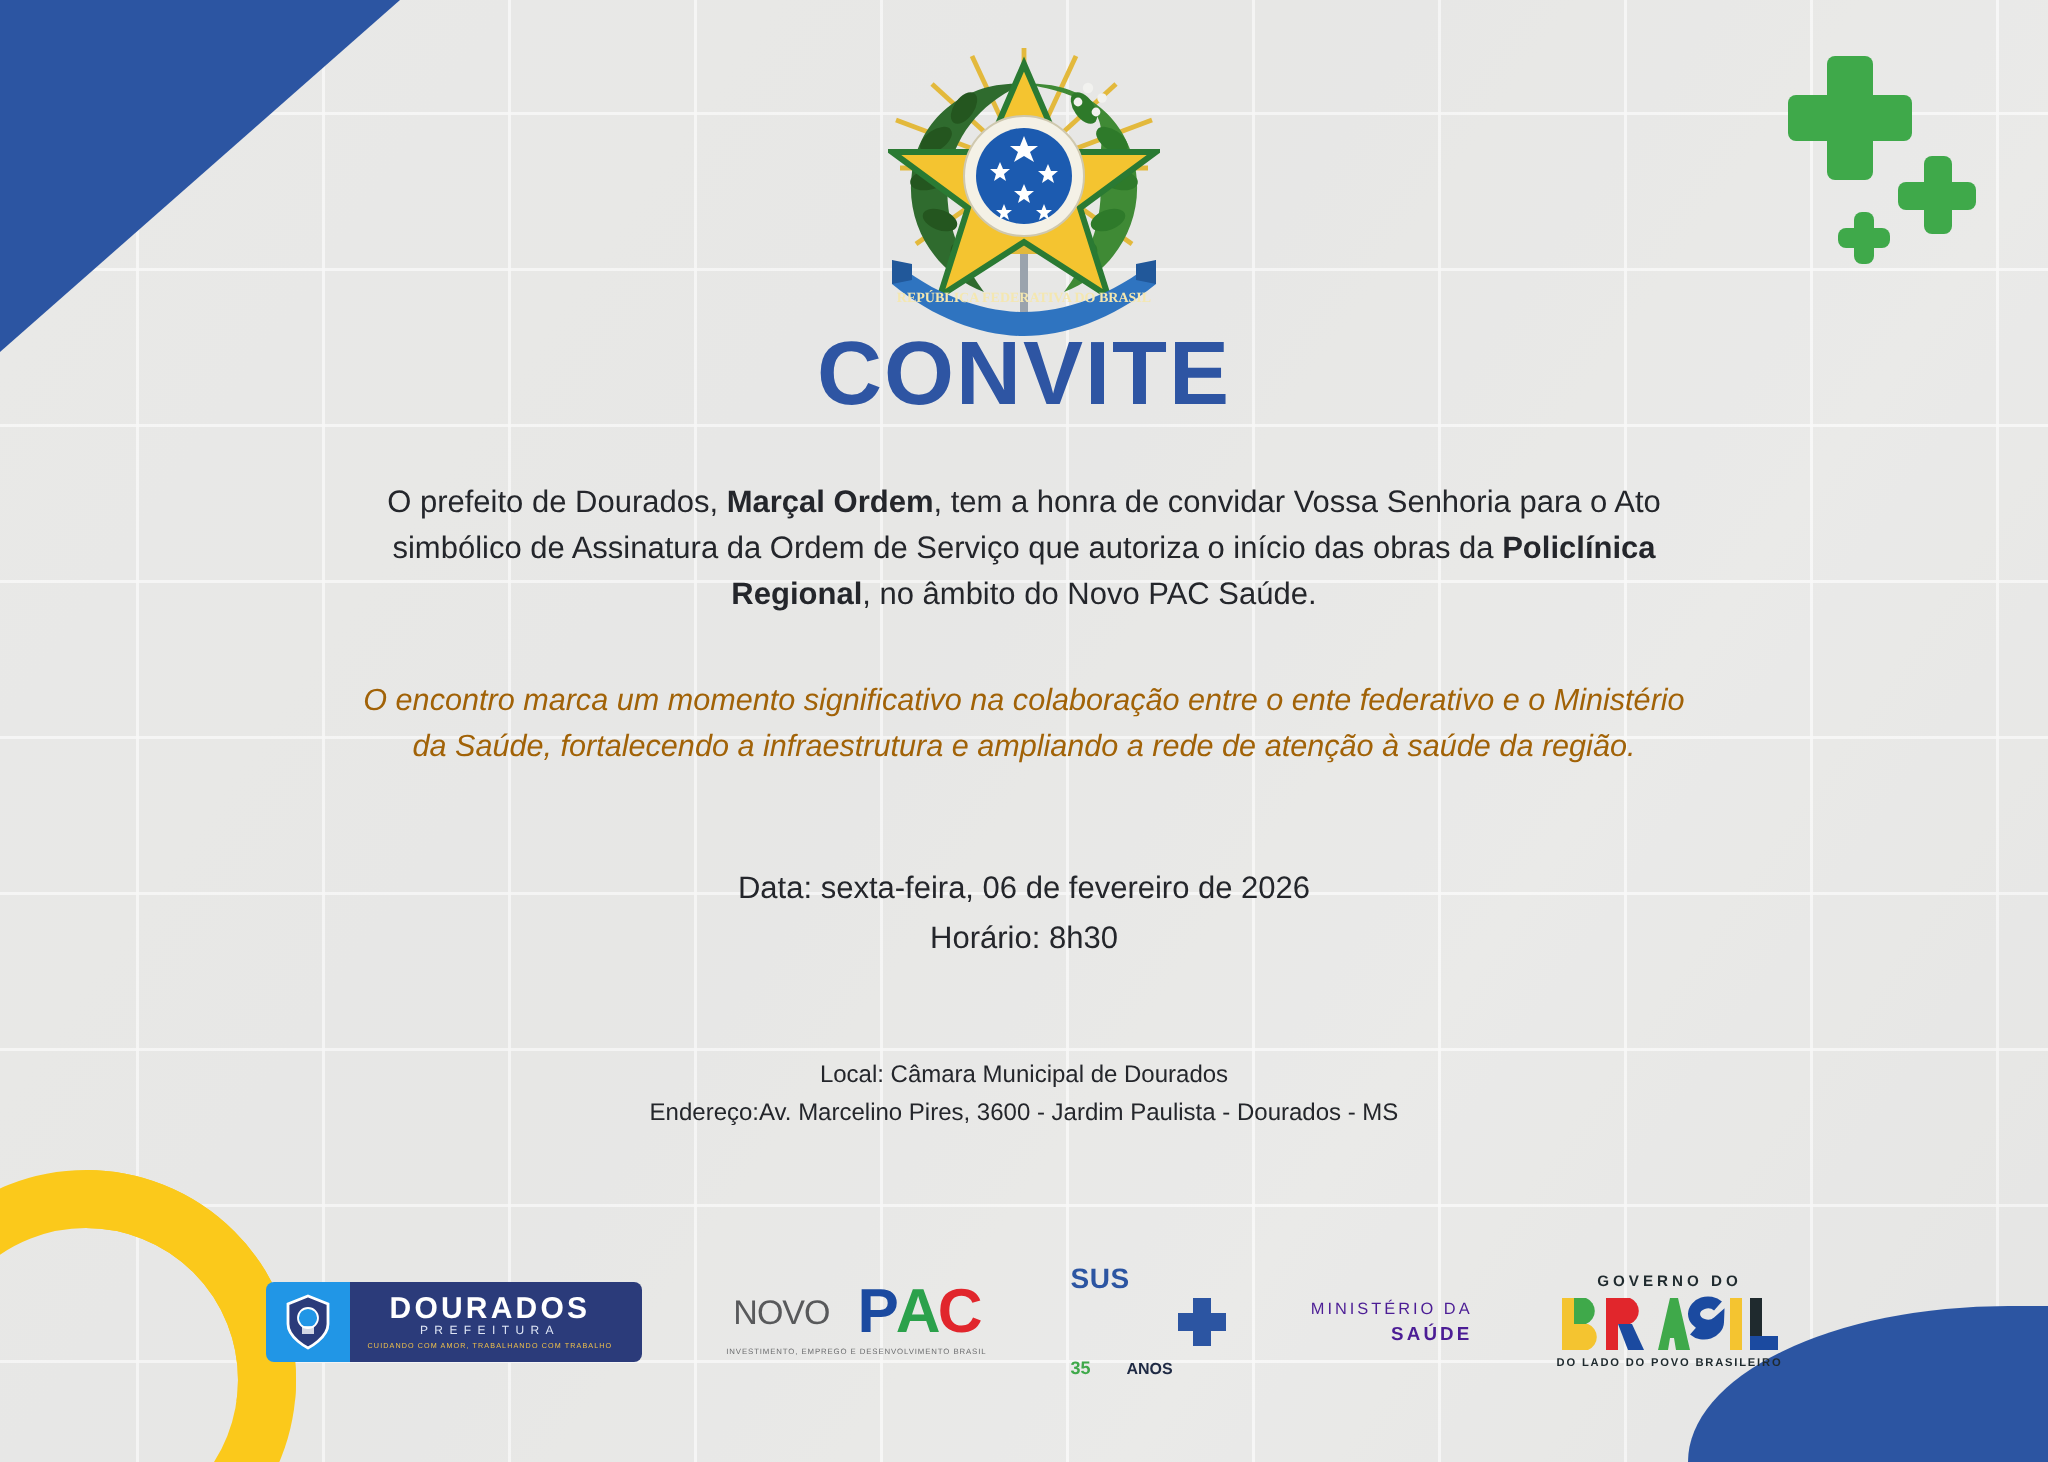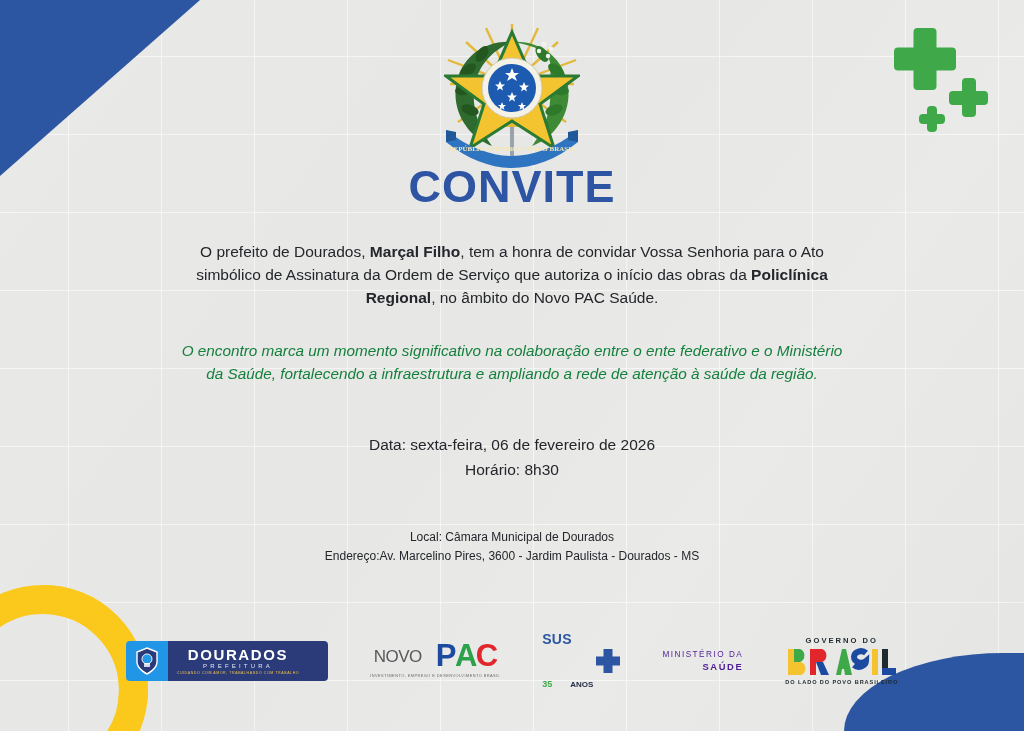--- a/index.html
+++ b/index.html
@@ -86,21 +86,21 @@
     letter-spacing:1px; line-height:1;
     margin-bottom:32px;
   }
   .body-par{
     width:650px; font-size:15.5px; color:#24262b;
     line-height:1.48;
   }
   .body-par b{ font-weight:bold; }
   #par-italic{
     width:675px; font-style:italic; font-size:15.3px;
-    color:#15803d; line-height:1.5; margin-top:30px;
+    color:#a16207; line-height:1.5; margin-top:30px;
   }
   #datetime-block{ margin-top:46px; font-size:15.5px; color:#24262b; line-height:1.62; }
   #local-block{ margin-top:46px; font-size:12px; color:#24262b; line-height:1.62; }
   #rep-block{ margin-top:44px; font-size:15.5px; color:#24262b; }
   #rep-block b{ font-weight:bold; }
 
   
   #logo-row{
     position:absolute; left:0; right:0; bottom:42px;
     display:flex; justify-content:center; align-items:center;
@@ -111,21 +111,21 @@
   
   #logo-dourados{
     height:40px; display:flex; align-items:stretch;
     border-radius:4px; overflow:hidden;
   }
   #dourados-crest{
     width:42px; background:#2196e6;
     display:flex; align-items:center; justify-content:center;
   }
   #dourados-text{
-    background:#2b3b7a; padding:4px 29px 3px 9px;
+    background:#2b3b7a; padding:4px 15px 3px 9px;
     display:flex; flex-direction:column; justify-content:center;
     align-items:center; color:#fff;
   }
   #dourados-name{ font-size:15px; font-weight:bold; letter-spacing:1.6px; line-height:1.05; }
   #dourados-sub{ font-size:6px; letter-spacing:3.2px; color:#dfe6f6; margin-top:1px; }
   #dourados-tag{ font-size:3.6px; letter-spacing:.55px; color:#f0c14b; margin-top:2px; white-space:nowrap; }
 
   
   #logo-pac{ display:flex; flex-direction:column; align-items:center; }
   #pac-main{ display:flex; align-items:center; gap:14px; }
@@ -254,21 +254,21 @@
       <text x="68" y="133" font-family="Liberation Serif, serif" font-size="7" fill="#f4e7b0" text-anchor="middle" font-weight="bold">REPÚBLICA FEDERATIVA DO BRASIL</text>
     </g>
   </g>
 </svg>
 
 <div id="content">
 
   <div id="invite-title">CONVITE</div>
 
   <div class="body-par">
-    <span>O prefeito de Dourados, </span><b>Marçal Filho</b><span>, tem a honra de convidar Vossa Senhoria para o Ato simbólico de Assinatura da Ordem de Serviço que autoriza o início das obras da </span><b>Policlínica Regional</b><span>, no âmbito do Novo PAC Saúde.</span>
+    <span>O prefeito de Dourados, </span><b>Marçal Ordem</b><span>, tem a honra de convidar Vossa Senhoria para o Ato simbólico de Assinatura da Ordem de Serviço que autoriza o início das obras da </span><b>Policlínica Regional</b><span>, no âmbito do Novo PAC Saúde.</span>
   </div>
 
   <div id="par-italic" class="body-par">O encontro marca um momento significativo na colaboração entre o ente federativo e o Ministério da Saúde, fortalecendo a infraestrutura e ampliando a rede de atenção à saúde da região.</div>
 
   <div id="datetime-block">
     <div>Data: sexta-feira, 06 de fevereiro de 2026</div>
     <div>Horário: 8h30</div>
   </div>
 
   <div id="local-block">

